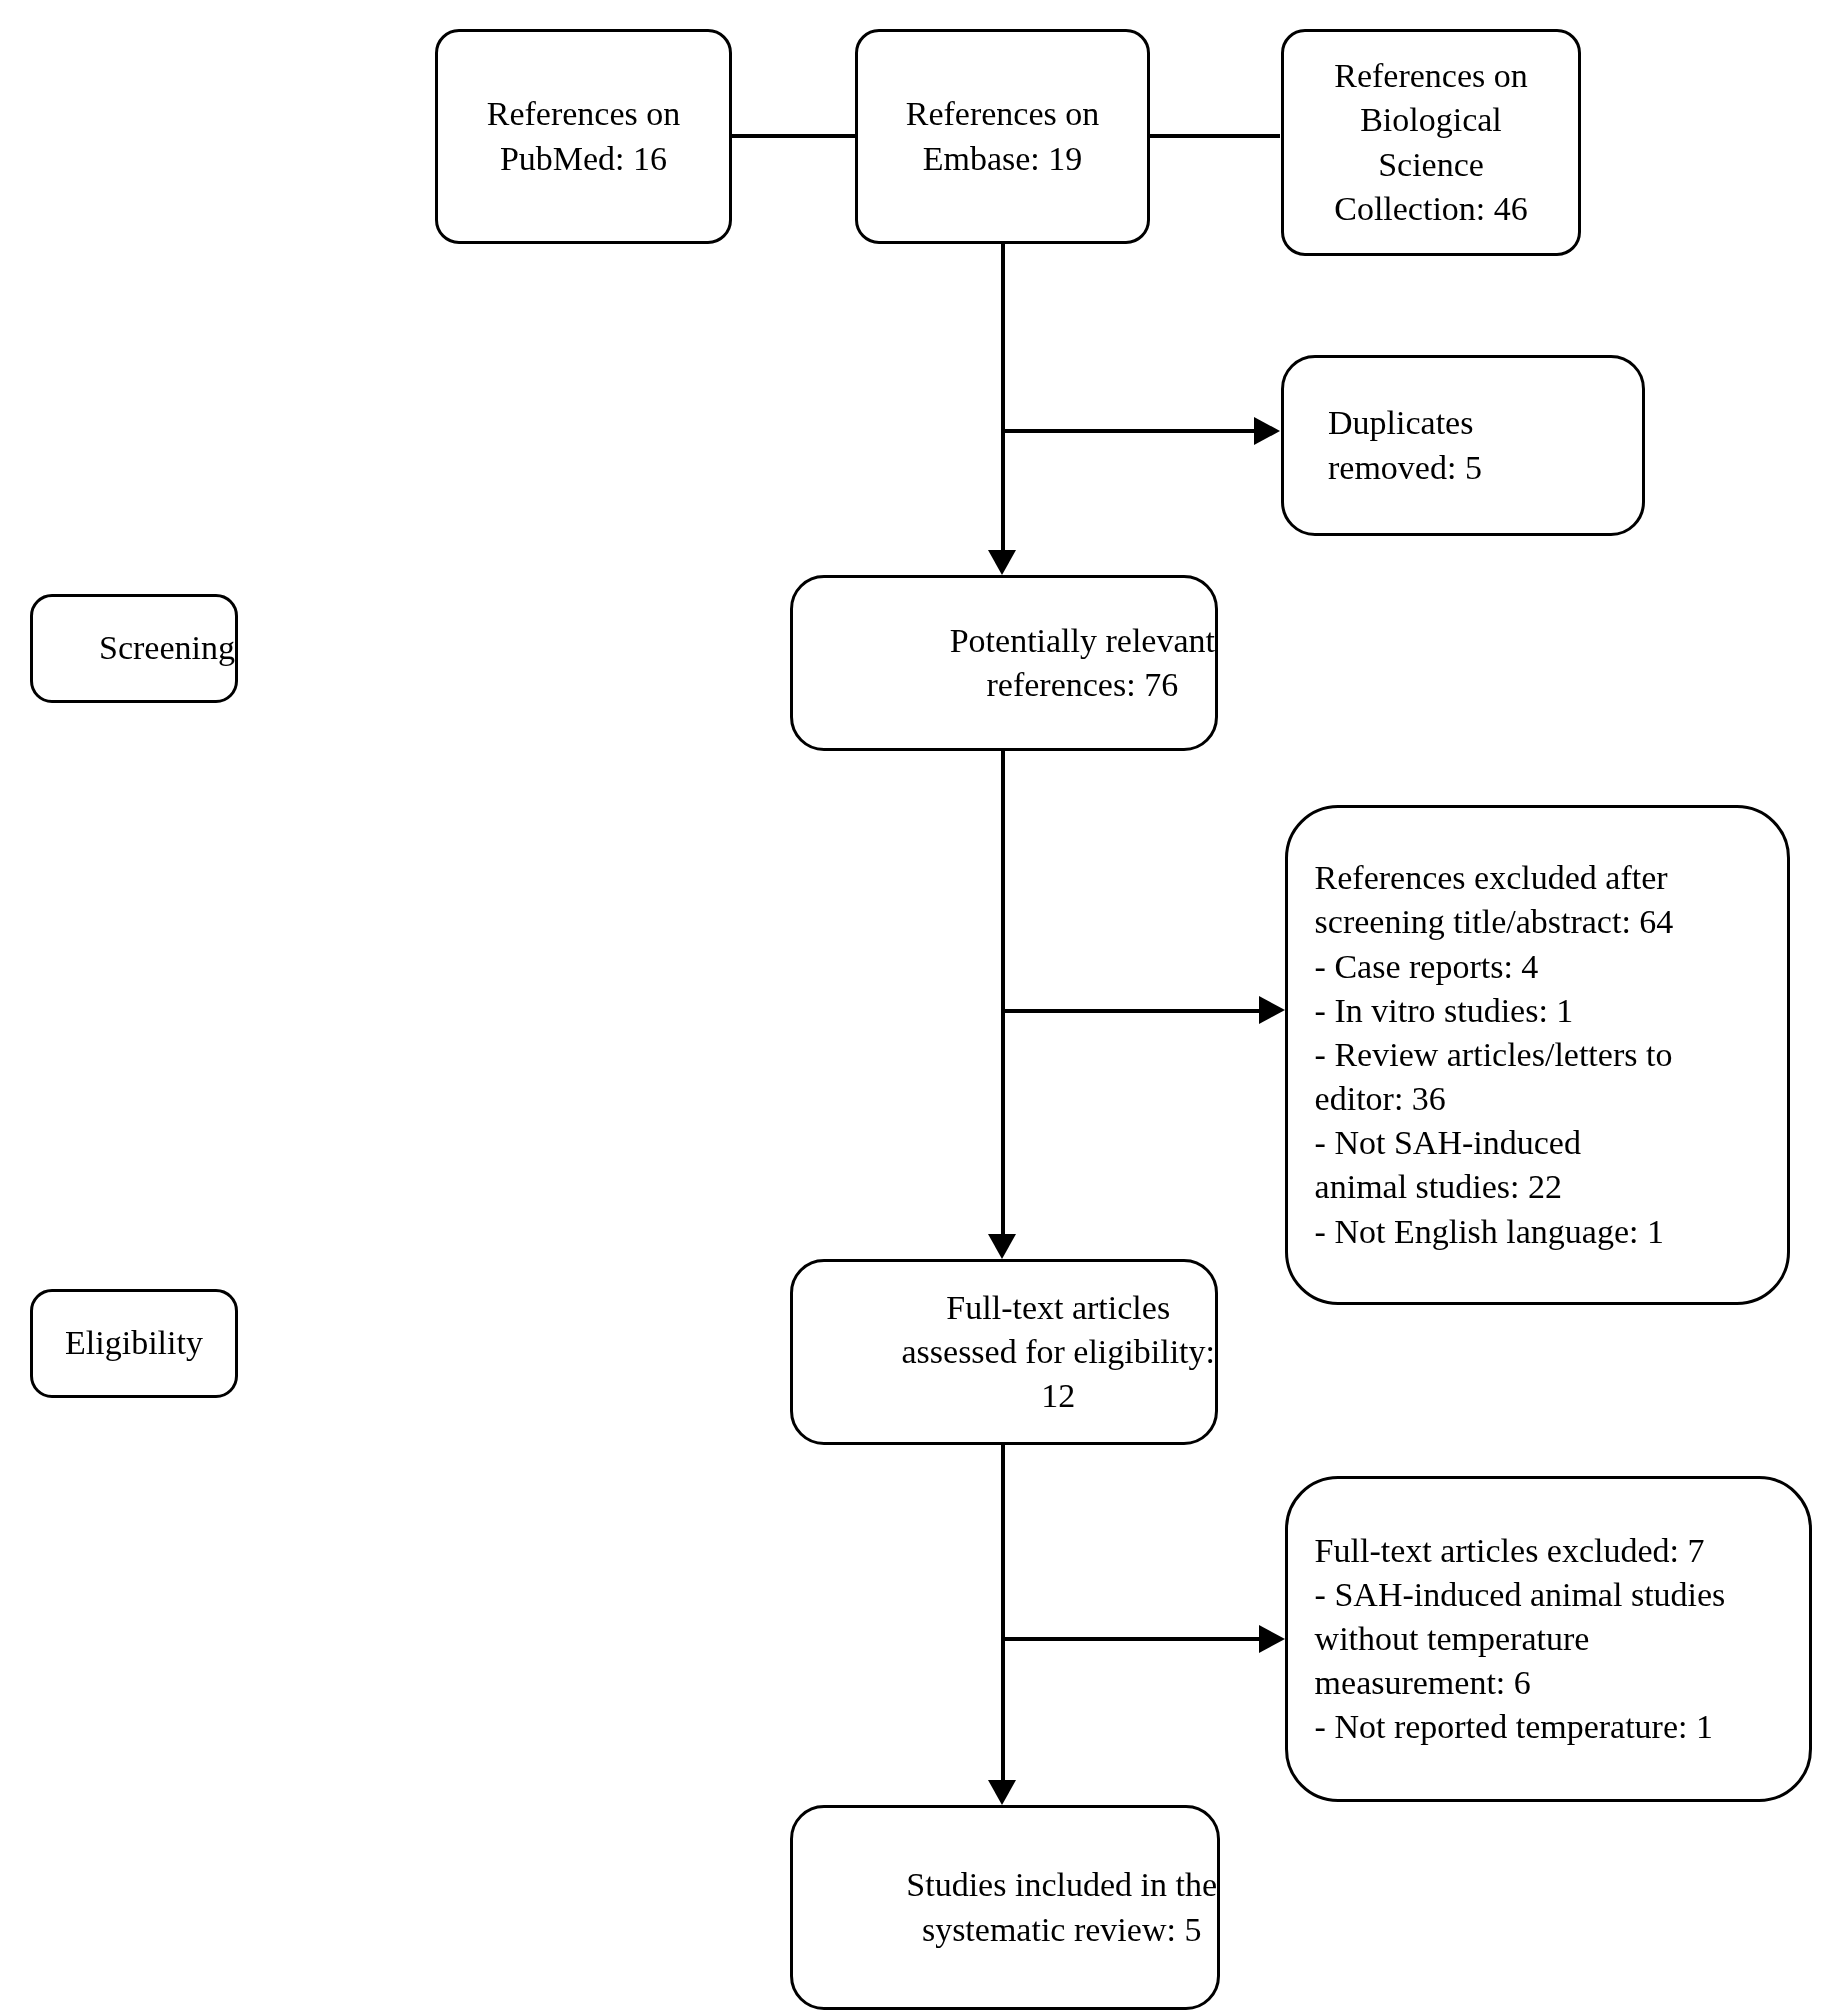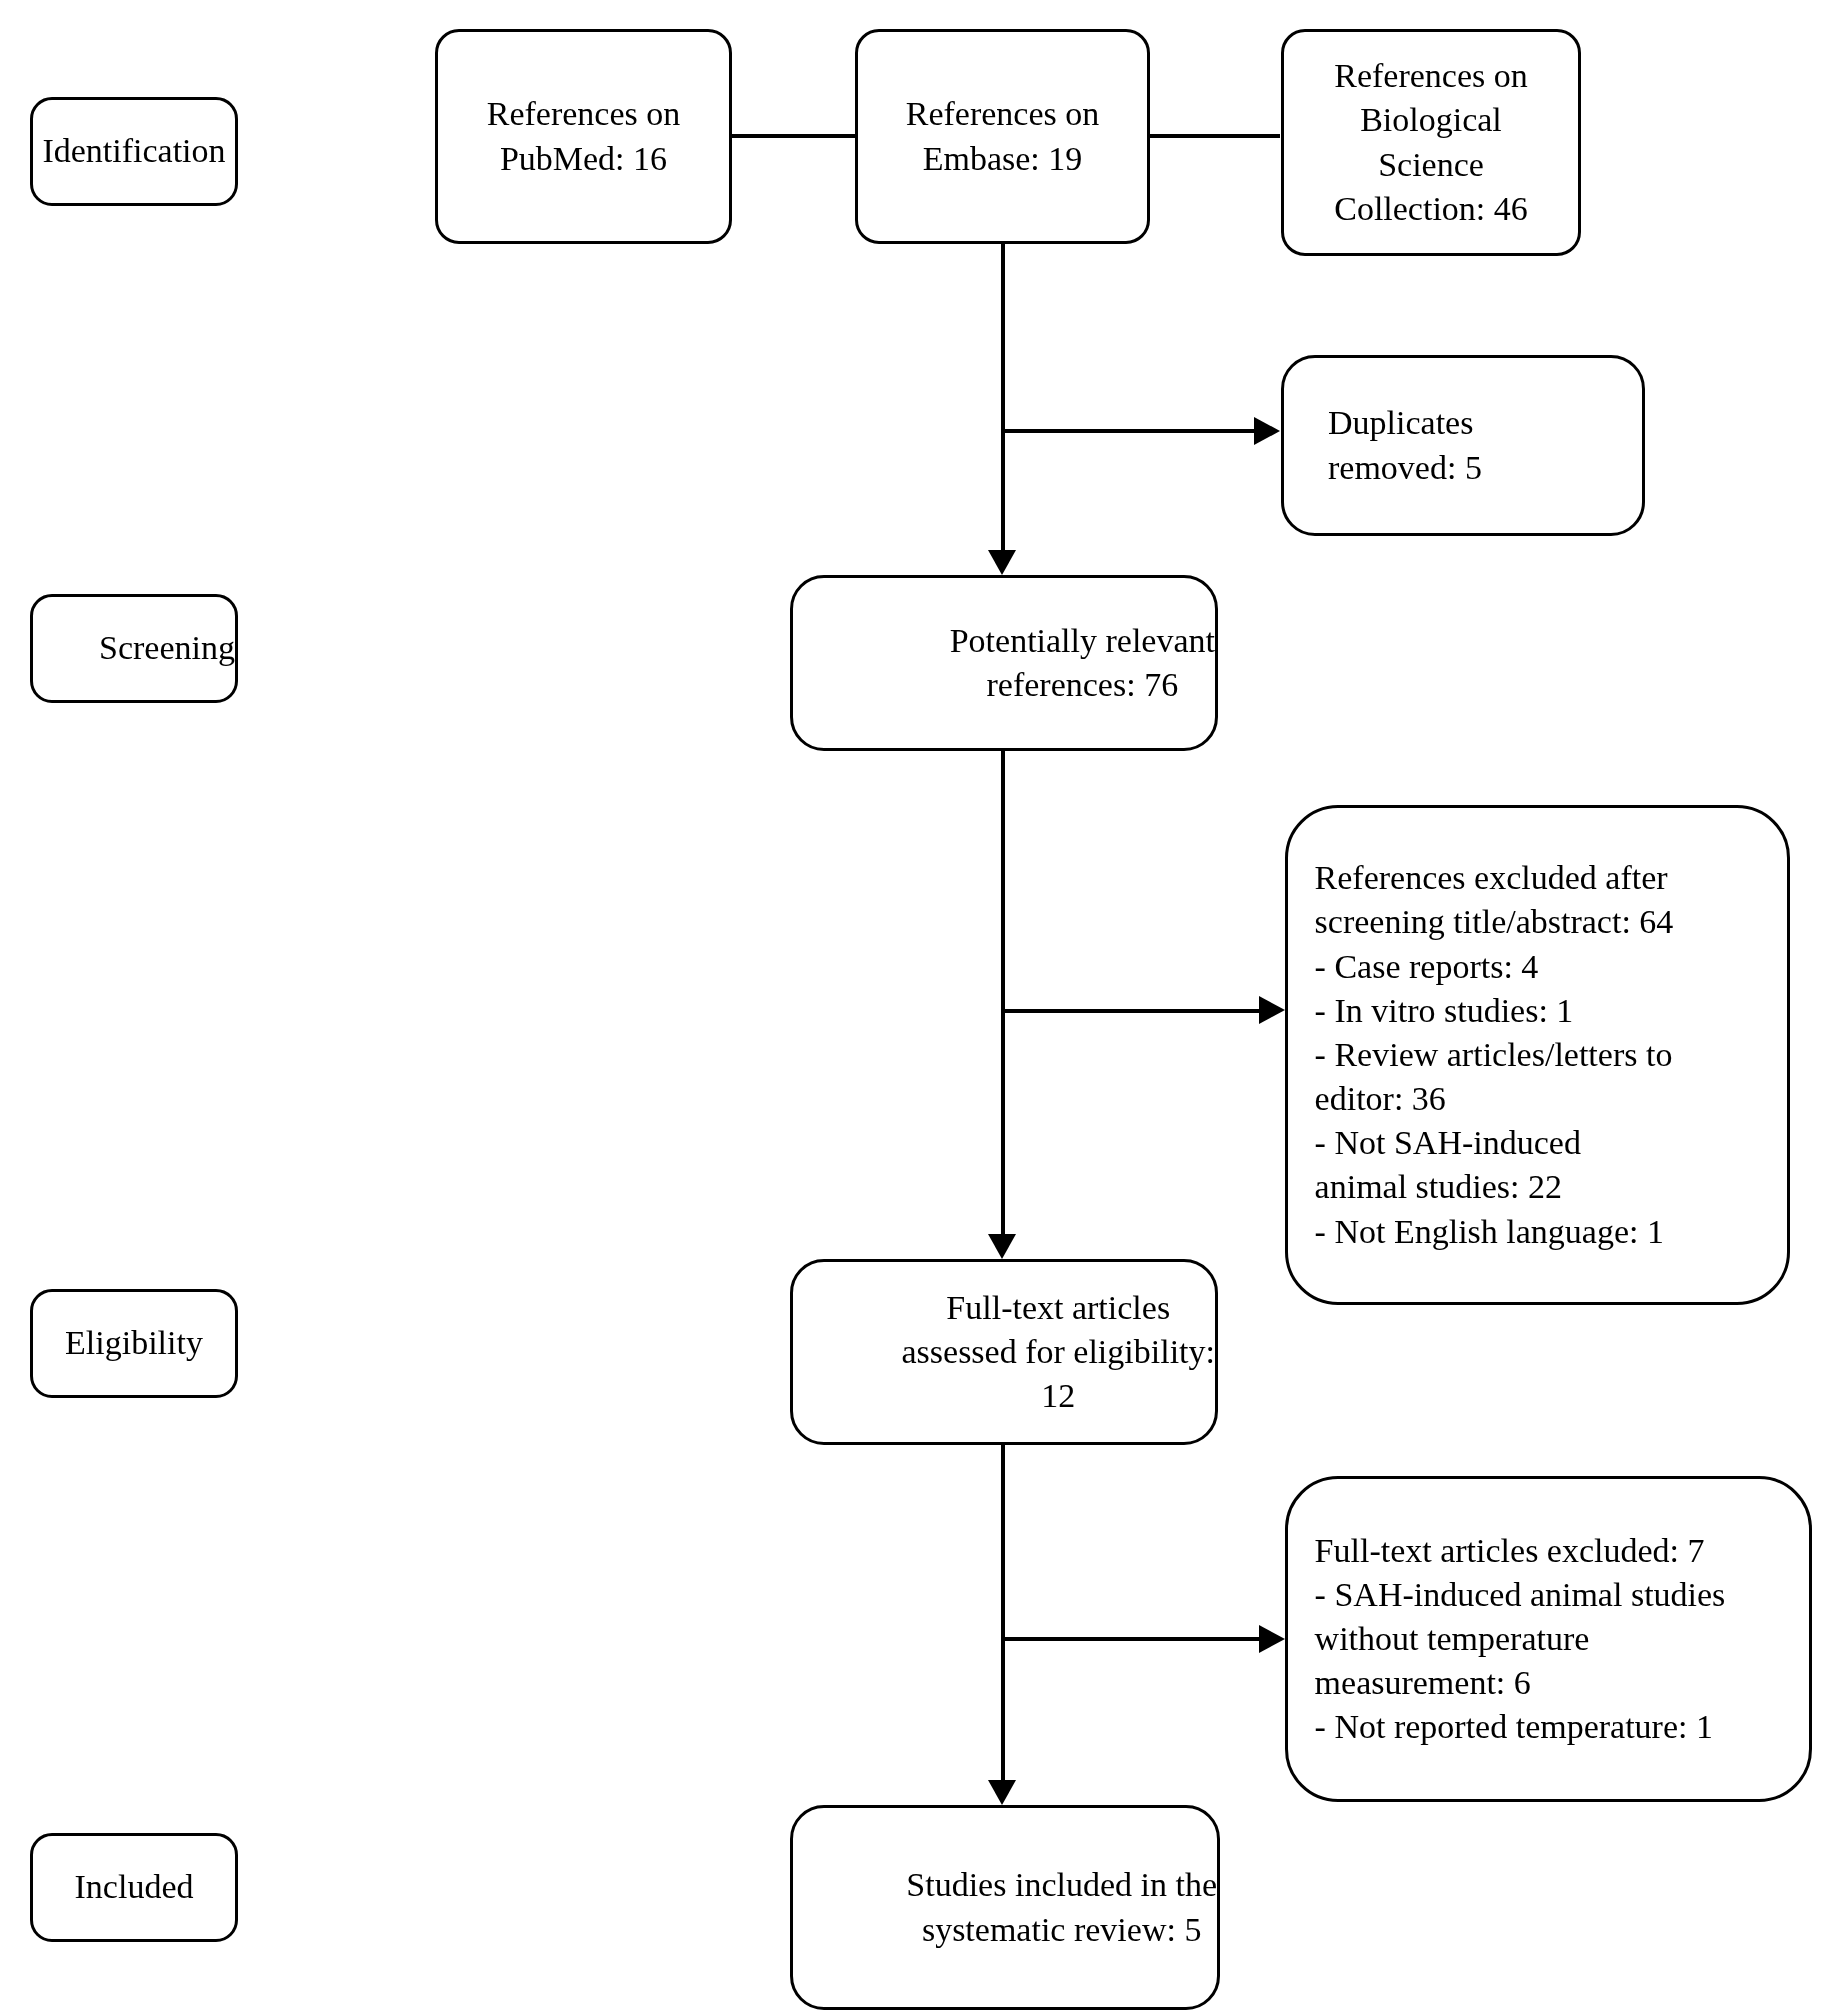--- a/index.html
+++ b/index.html
@@ -54,35 +54,29 @@
     border-top: 14.5px solid transparent;
     border-bottom: 14.5px solid transparent;
     border-left: 26px solid #000000;
   }
 </style>
 </head>
 <body>
 
 <div class="canvas">
 
-  <div class="box r45" style="left:30px; top:97px; width:208px; height:109px;">
-    <span class="txt center">Identification</span>
-  </div>
 
   <div class="box r45" style="left:30px; top:594px; width:208px; height:109px;justify-content:flex-end;">
     <span class="txt center">Screening</span>
   </div>
 
   <div class="box r45" style="left:30px; top:1289px; width:208px; height:109px;">
     <span class="txt center">Eligibility</span>
   </div>
 
-  <div class="box r45" style="left:30px; top:1833px; width:208px; height:109px;">
-    <span class="txt center">Included</span>
-  </div>
 
   <div class="box r60" style="left:435px; top:29px; width:297px; height:215px;">
     <span class="txt center">References on
 PubMed: 16</span>
   </div>
 
   <div class="box r60" style="left:855px; top:29px; width:295px; height:215px;">
     <span class="txt center">References on
 Embase: 19</span>
   </div>

